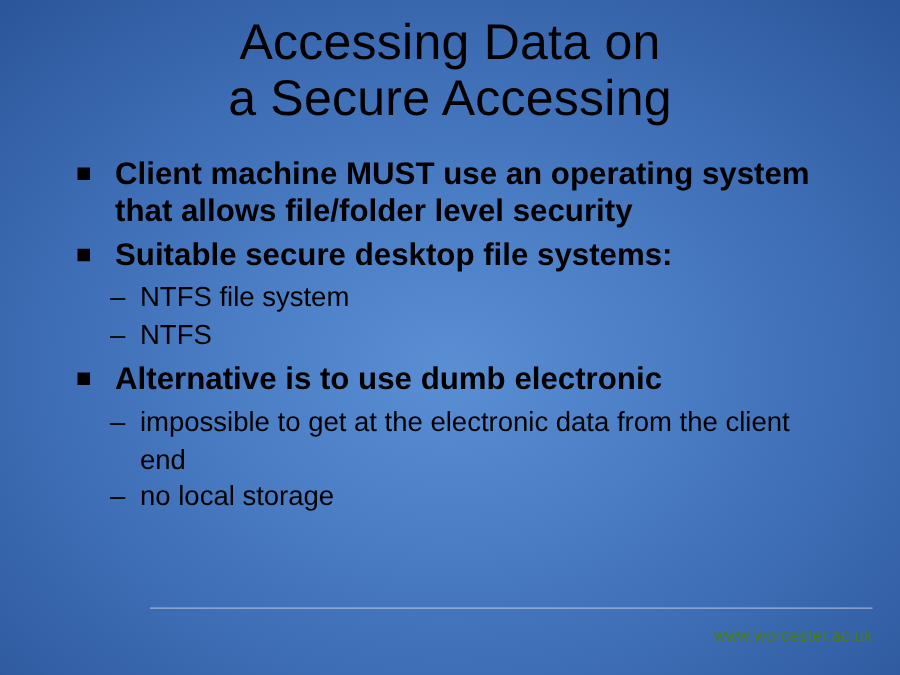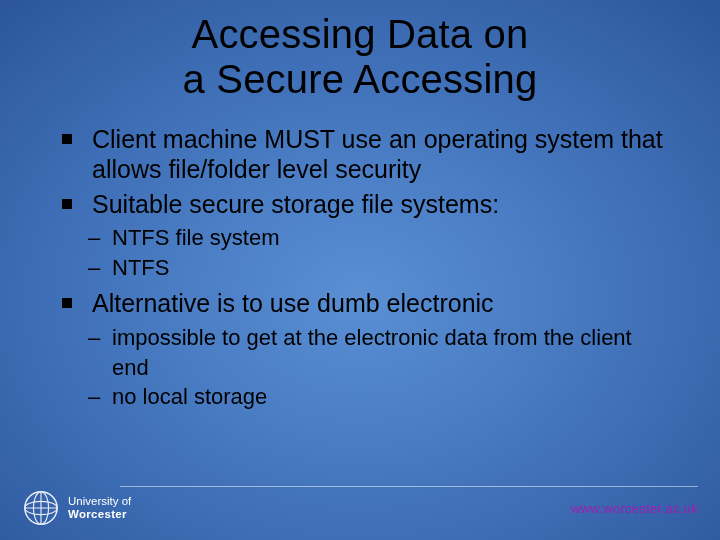--- a/index.html
+++ b/index.html
@@ -33,21 +33,21 @@
   .bullets {
     list-style: none;
     padding-left: 8px;
   }
   .bullets > li {
     position: relative;
     padding-left: 36px;
     font-size: 25px;
     line-height: 1.22;
     margin-bottom: 4px;
-    font-weight: 400;
+    font-weight: 700;
   }
   .bullets > li::before {
     content: "";
     position: absolute;
     left: 6px;
     top: 10px;
     width: 10px;
     height: 10px;
     background: #000;
   }
@@ -101,41 +101,41 @@
   .logo-mark svg { width: 100%; height: 100%; }
   .logo-text {
     color: #fff;
     font-size: 11.5px;
     line-height: 1.15;
   }
   .logo-text .l1 { font-weight: 400; }
   .logo-text .l2 { font-weight: 700; letter-spacing: 0.3px; }
   .url {
     margin-left: auto;
-    color: #a21caf;
+    color: #4d7c0f;
     font-size: 13px;
     letter-spacing: 0.3px;
   }
 </style>
 </head>
 <body>
 
 <div class="slide">
 
   <h1 class="title">
     <span>Accessing Data on</span><br>
     <span>a Secure Accessing</span>
   </h1>
 
   <ul class="bullets">
     <li>
       <span>Client machine MUST use an operating system that allows file/folder level security</span>
     </li>
     <li>
-      <span>Suitable secure storage file systems:</span>
+      <span>Suitable secure desktop file systems:</span>
     </li>
   </ul>
   <ul class="sub">
     <li>
       <span>NTFS file system</span>
     </li>
     <li>
       <span>NTFS</span>
     </li>
   </ul>
@@ -148,31 +148,16 @@
     <li>
       <span>impossible to get at the electronic data from the client end</span>
     </li>
     <li>
       <span>no local storage</span>
     </li>
   </ul>
 
   <div class="footer">
     <div class="footer-line"></div>
-    <div class="logo">
-      <div class="logo-mark">
-        <svg viewBox="0 0 40 40">
-          <circle cx="20" cy="20" r="17" fill="none" stroke="#e8eef8" stroke-width="1.6"></circle>
-          <ellipse cx="20" cy="20" rx="17" ry="7" fill="none" stroke="#e8eef8" stroke-width="1.2"></ellipse>
-          <ellipse cx="20" cy="20" rx="8" ry="17" fill="none" stroke="#e8eef8" stroke-width="1.2"></ellipse>
-          <line x1="3" y1="20" x2="37" y2="20" stroke="#e8eef8" stroke-width="1.2"></line>
-          <line x1="20" y1="3" x2="20" y2="37" stroke="#e8eef8" stroke-width="1.2"></line>
-        </svg>
-      </div>
-      <div class="logo-text">
-        <div class="l1">University of</div>
-        <div class="l2">Worcester</div>
-      </div>
-    </div>
     <div class="url">www.worcester.ac.uk</div>
   </div>
 
 </div>
 
 </body></html>

